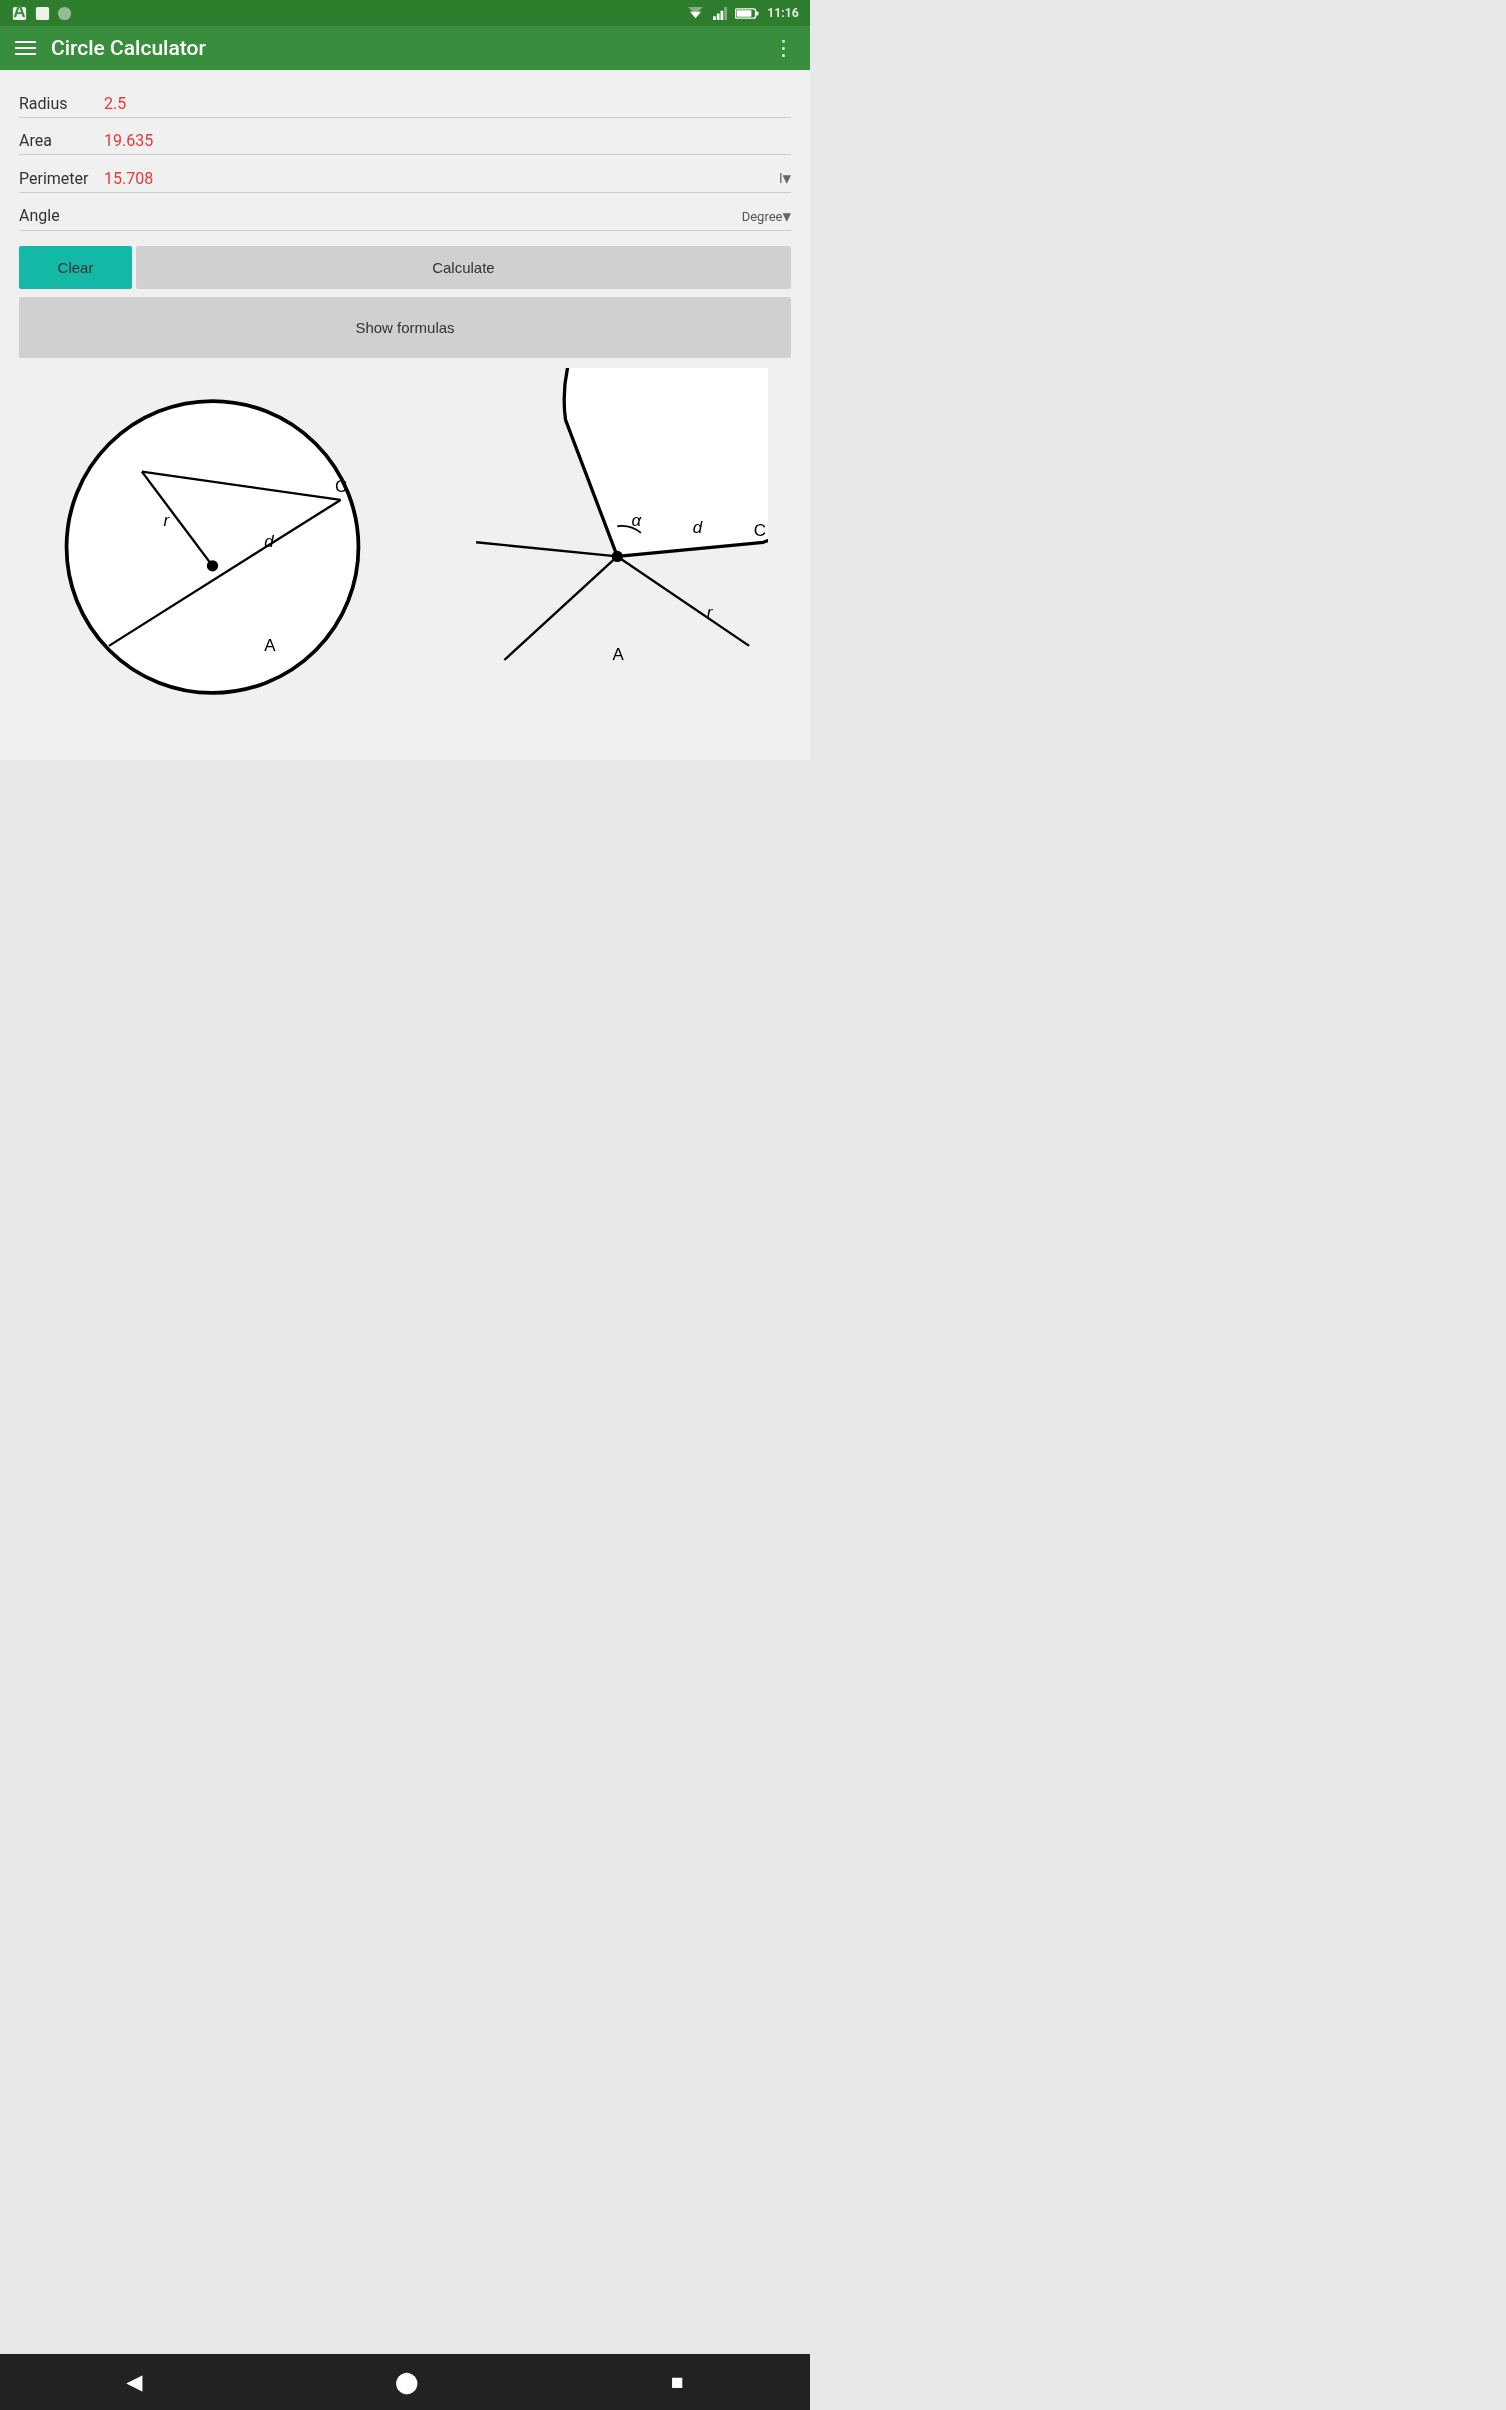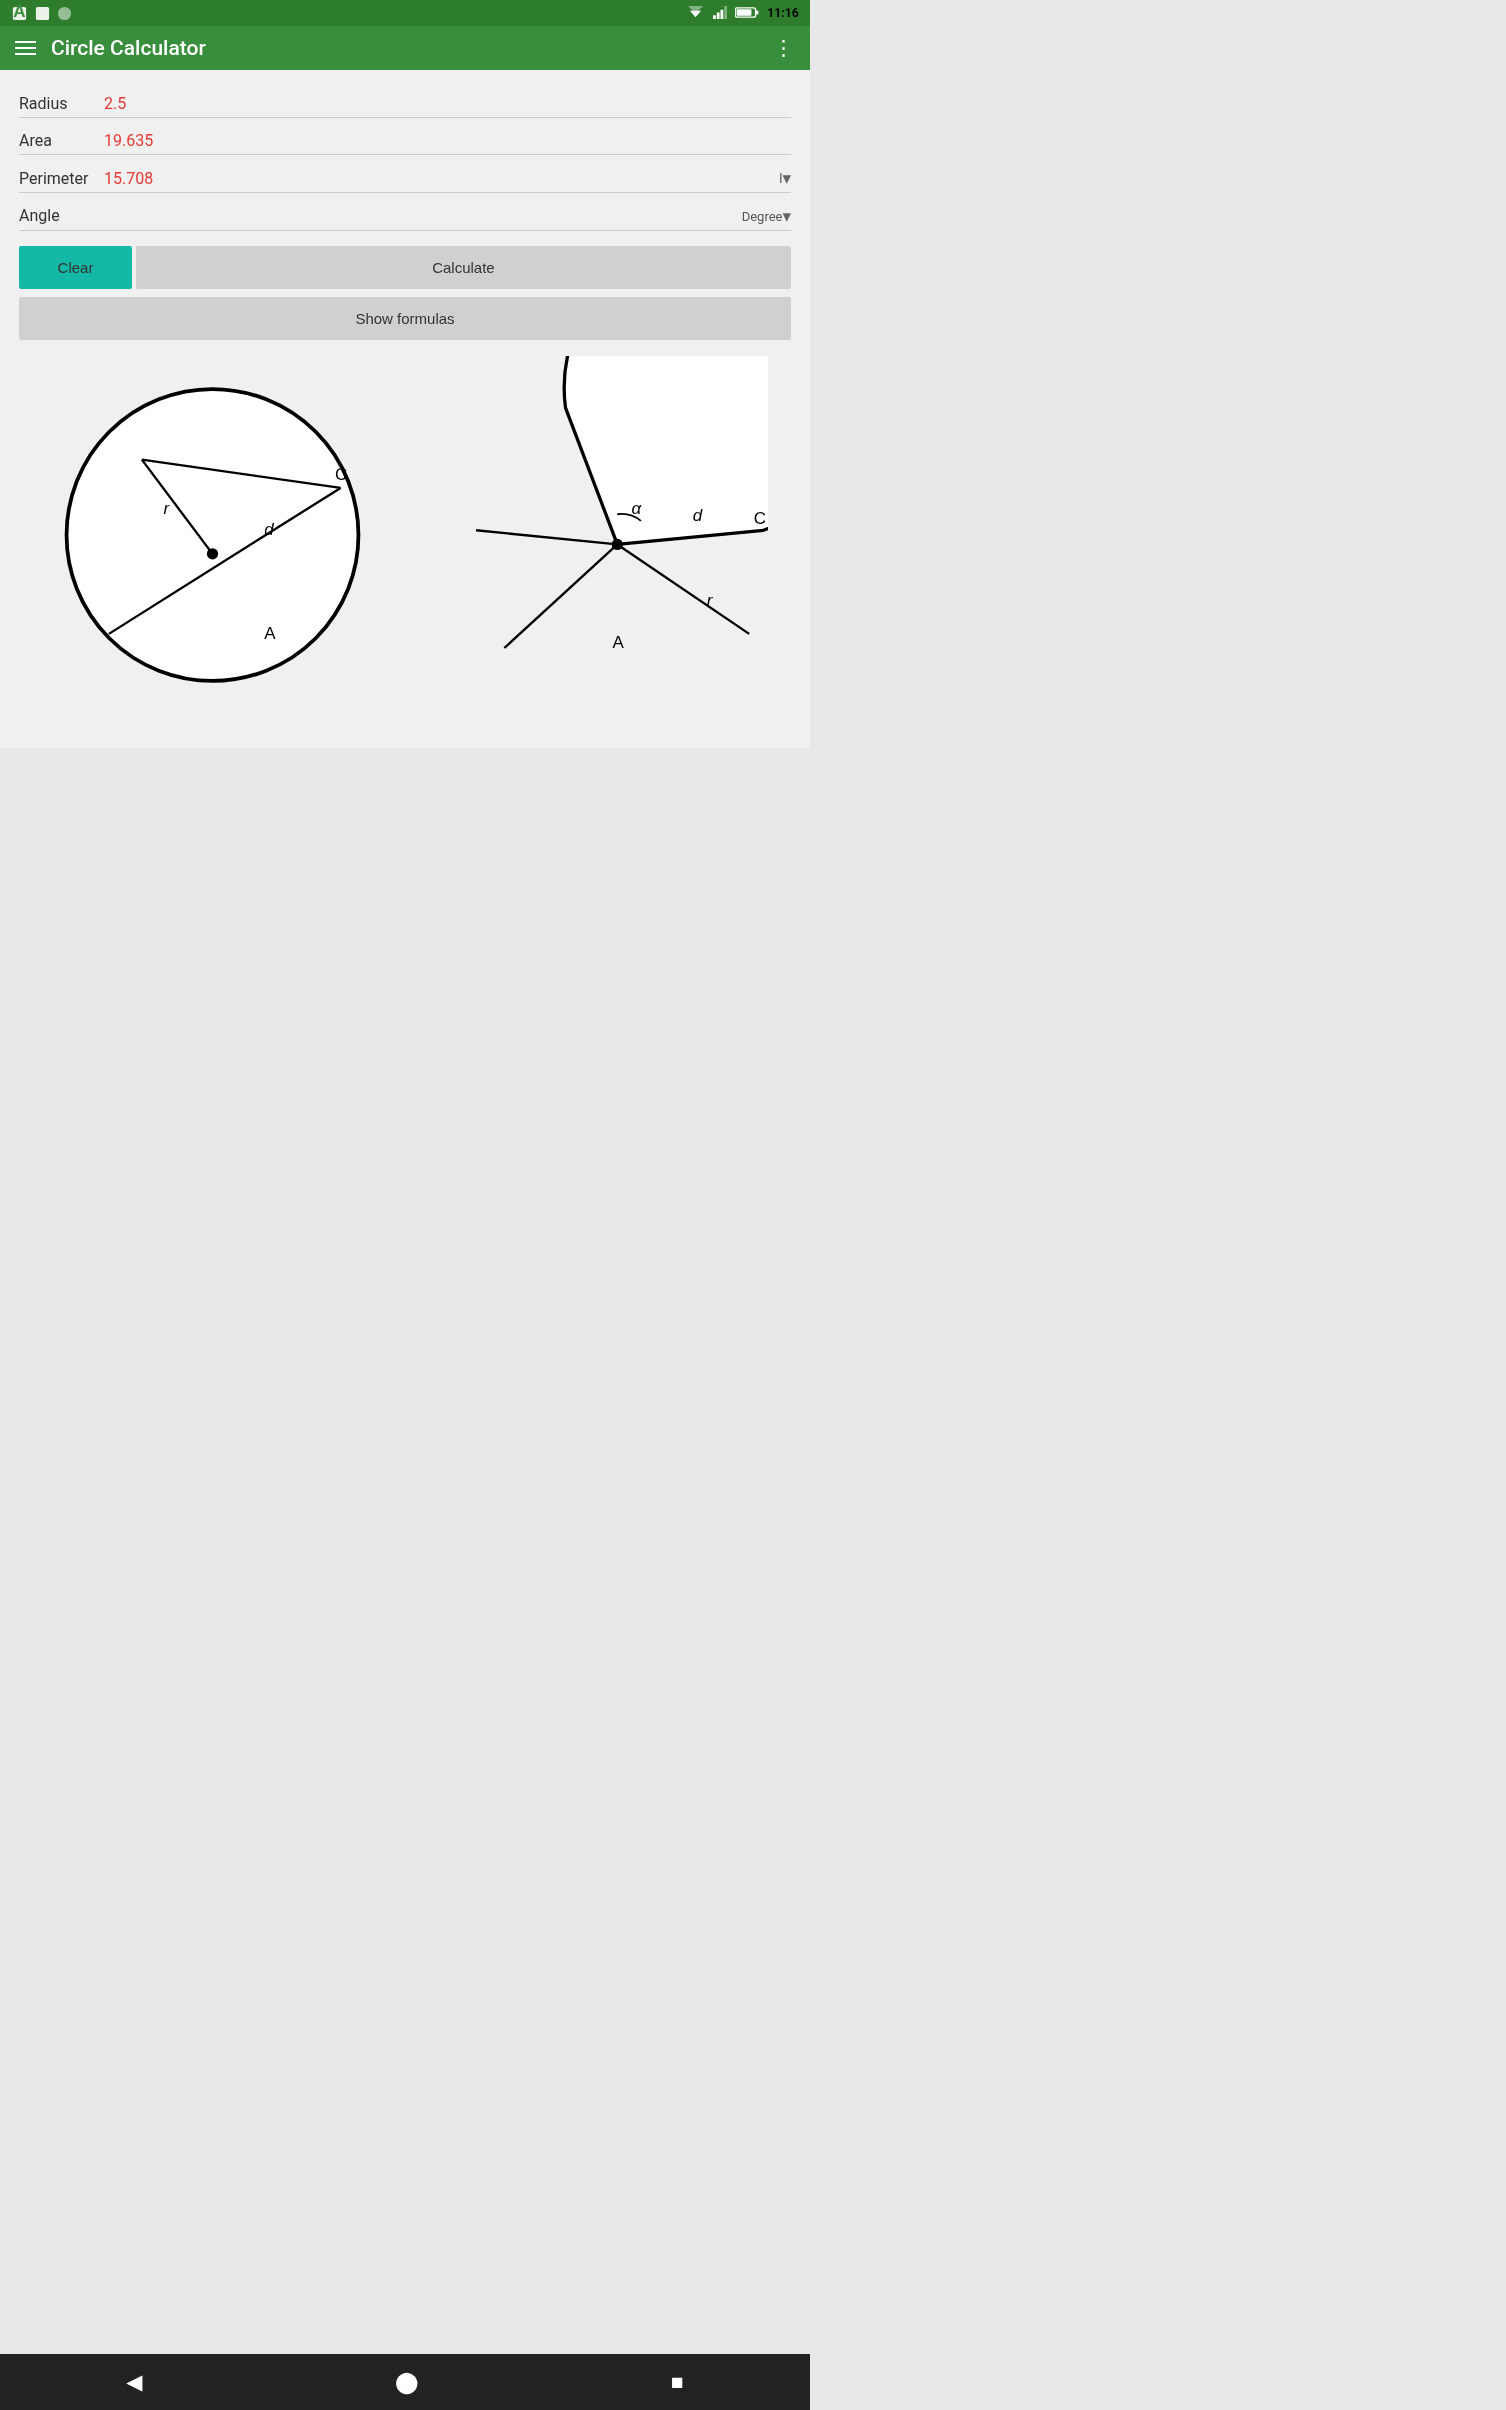--- a/index.html
+++ b/index.html
@@ -22,21 +22,22 @@
       padding: 0 11.3px;
     }
     .status-bar-left {
       display: flex;
       gap: 5.6px;
       align-items: center;
     }
     .status-bar-right {
       display: flex;
       gap: 7.5px;
-      color: #000000;
+      align-items: center;
+      color: #e5e5e5;
       font-size: 12.2px;
       font-weight: bold;
     }
 
     
     .app-bar {
       background: #388e3c;
       height: 44px;
       display: flex;
       align-items: center;
@@ -143,27 +144,27 @@
       color: #333;
       font-weight: 500;
       flex: 1;
       margin-left: 3.8px;
       border-radius: 2px;
     }
     .btn-show-formulas {
       width: 100%;
       background: #d0d0d0;
       border: none;
-      padding: 13px;
+      padding: 22px;
       font-size: 15px;
       cursor: pointer;
       color: #333;
       font-weight: 500;
       border-radius: 1.9px;
-      margin-bottom: 7px;
+      margin-bottom: 1px;
     }
 
     
     .diagrams-row {
       display: flex;
       justify-content: space-around;
       padding: 9.4px 0 19px 0;
     }
 
     .diagram-container {

